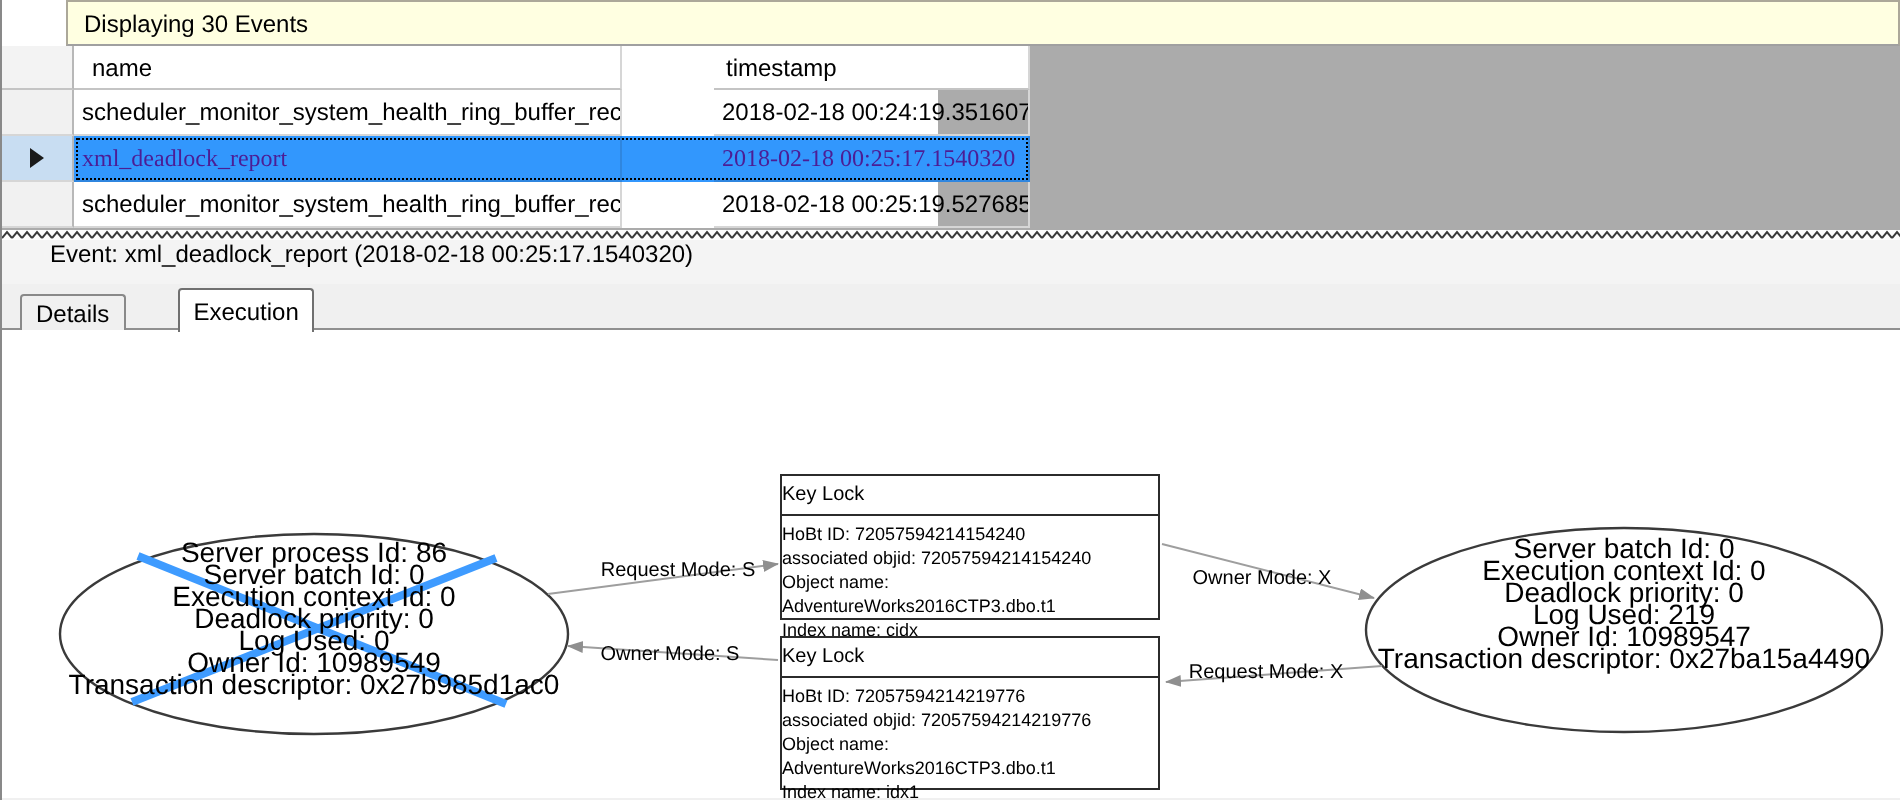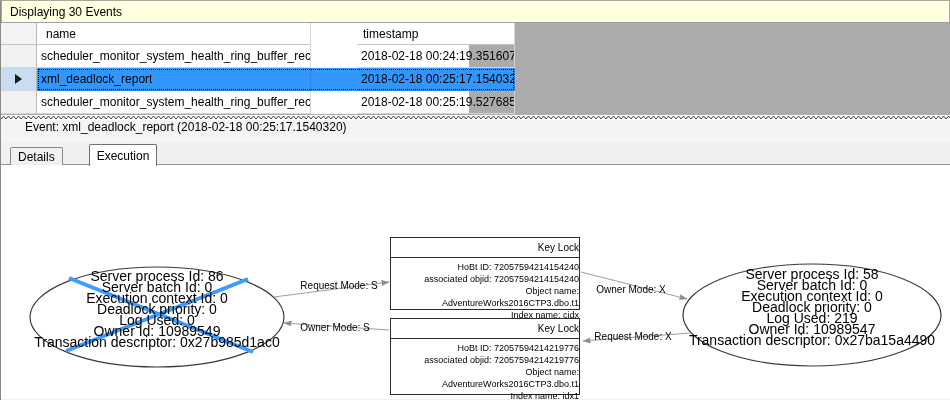--- a/index.html
+++ b/index.html
@@ -8,59 +8,59 @@
     --victim-x-blue:#3E9BFF;
     --grid-backdrop-gray:#ABABAB;
   }
   *{box-sizing:border-box;margin:0;padding:0;}
   html,body{width:950px;height:400px;overflow:hidden;}
   body{font-family:"Liberation Sans","DejaVu Sans",sans-serif;font-size:12px;color:#000;background:#fff;}
   .app{position:relative;width:950px;height:400px;border-left:1px solid #898989;}
 
   
   .info-bar{height:23px;background:var(--info-bar-yellow);border:1px solid #ACA899;border-bottom:1px solid #A0A0A0;
-    display:flex;align-items:center;padding-left:8px;}
+    display:flex;align-items:center;padding-left:8px;margin-left:32px;}
 
   
   .grid-backdrop{height:92px;background:var(--grid-backdrop-gray);position:relative;}
   .grid-table{position:absolute;left:0;top:0;width:468px;background:#fff;}
   .grid-hrow,.grid-row{display:flex;height:23px;}
   .grid-hrow{height:22px;}
   .sel-cell{width:36px;flex:0 0 36px;background:#F1F1F1;border-right:1px solid #B8B8B8;border-bottom:1px solid #D6D6D6;
     display:flex;align-items:center;justify-content:center;}
   .grid-hrow .sel-cell{background:#F3F3F3;border-bottom:1px solid #C4C4C4;}
   .row-cells{display:flex;flex:1;}
   .cell{border-right:1px solid #D6D6D6;border-bottom:1px solid #D6D6D6;display:flex;align-items:center;
     white-space:nowrap;overflow:hidden;}
   .name-cell{width:274px;flex:0 0 274px;padding-left:4px;}
   .ts-cell{width:158px;flex:0 0 158px;padding-left:4px;margin-left:46px;}
   .grid-hrow .cell{border-bottom:1px solid #C4C4C4;background:#FFFFFF;}
   .grid-hrow .name-cell{padding-left:9px;}
   .grid-hrow .ts-cell{padding-left:6px;}
-  .grid-row.selected .row-cells{background:var(--selection-blue);color:#000000;outline:1px dotted #000;outline-offset:-2px;}
+  .grid-row.selected .row-cells{background:var(--selection-blue);color:#4c1d95;outline:1px dotted #000;outline-offset:-2px;font-family:Liberation Serif, serif;}
   .grid-row.selected .cell{border-right-color:#2F86DF;border-bottom-color:#2F86DF;}
   .grid-row.selected .sel-cell{background:#C8DDF2;}
   .row-marker{width:0;height:0;border-left:7px solid #1a1a1a;border-top:5px solid transparent;border-bottom:5px solid transparent;}
 
   
   .splitter{height:5px;background:#fff;cursor:row-resize;line-height:0;}
 
   
   .lower{height:280px;background:#F0F0F0;position:relative;}
   .event-line{height:22px;display:flex;align-items:flex-start;padding-left:24px;background:#F4F4F4;}
   .tabstrip{height:23px;display:flex;align-items:flex-end;padding-left:9px;position:relative;z-index:2;gap:24px;}
   .tab{border:1px solid #898989;border-bottom:none;background:#F0F0F0;height:18px;padding:0 7px;
     display:flex;align-items:center;border-radius:2px 2px 0 0;margin-right:2px;cursor:default;}
   .tab.active{background:#fff;height:22px;position:relative;top:1px;border-color:#707070;z-index:3;}
   .pane{position:relative;width:950px;height:235px;background:#fff;border-top:1px solid #909090;margin-top:-1px;z-index:1;}
 
   
   .graph-svg{position:absolute;left:0;top:0;}
   .proc-text{position:absolute;text-align:center;font-size:14px;line-height:11px;color:#000;}
-  .lock-box{position:absolute;width:190px;background:#fff;border:1px solid #2b2b2b;font-size:9px;text-align:right;}
+  .lock-box{position:absolute;width:190px;background:#fff;border:1px solid #2b2b2b;font-size:9px;text-align:left;}
   .lock-title{height:20px;line-height:20px;border-bottom:1px solid #2b2b2b;font-size:10px;}
   .lock-body{padding-top:3px;line-height:12px;}
   .edge-label{position:absolute;font-size:10px;transform:translateX(-50%);white-space:nowrap;color:#000;}
 </style>
 </head>
 <body>
 
 <div class="app">
 
   <div class="info-bar">
@@ -160,21 +160,20 @@
         <div>Server process Id: 86</div>
         <div>Server batch Id: 0</div>
         <div>Execution context Id: 0</div>
         <div>Deadlock priority: 0</div>
         <div>Log Used: 0</div>
         <div>Owner Id: 10989549</div>
         <div>Transaction descriptor: 0x27b985d1ac0</div>
       </div>
 
       <div class="proc-text" style="left:685px;top:104px;width:252px;">
-        <div>Server process Id: 58</div>
         <div>Server batch Id: 0</div>
         <div>Execution context Id: 0</div>
         <div>Deadlock priority: 0</div>
         <div>Log Used: 219</div>
         <div>Owner Id: 10989547</div>
         <div>Transaction descriptor: 0x27ba15a4490</div>
       </div>
 
       <div class="lock-box" style="left:389px;top:72px;height:73px;">
         <div class="lock-title">Key Lock</div>

